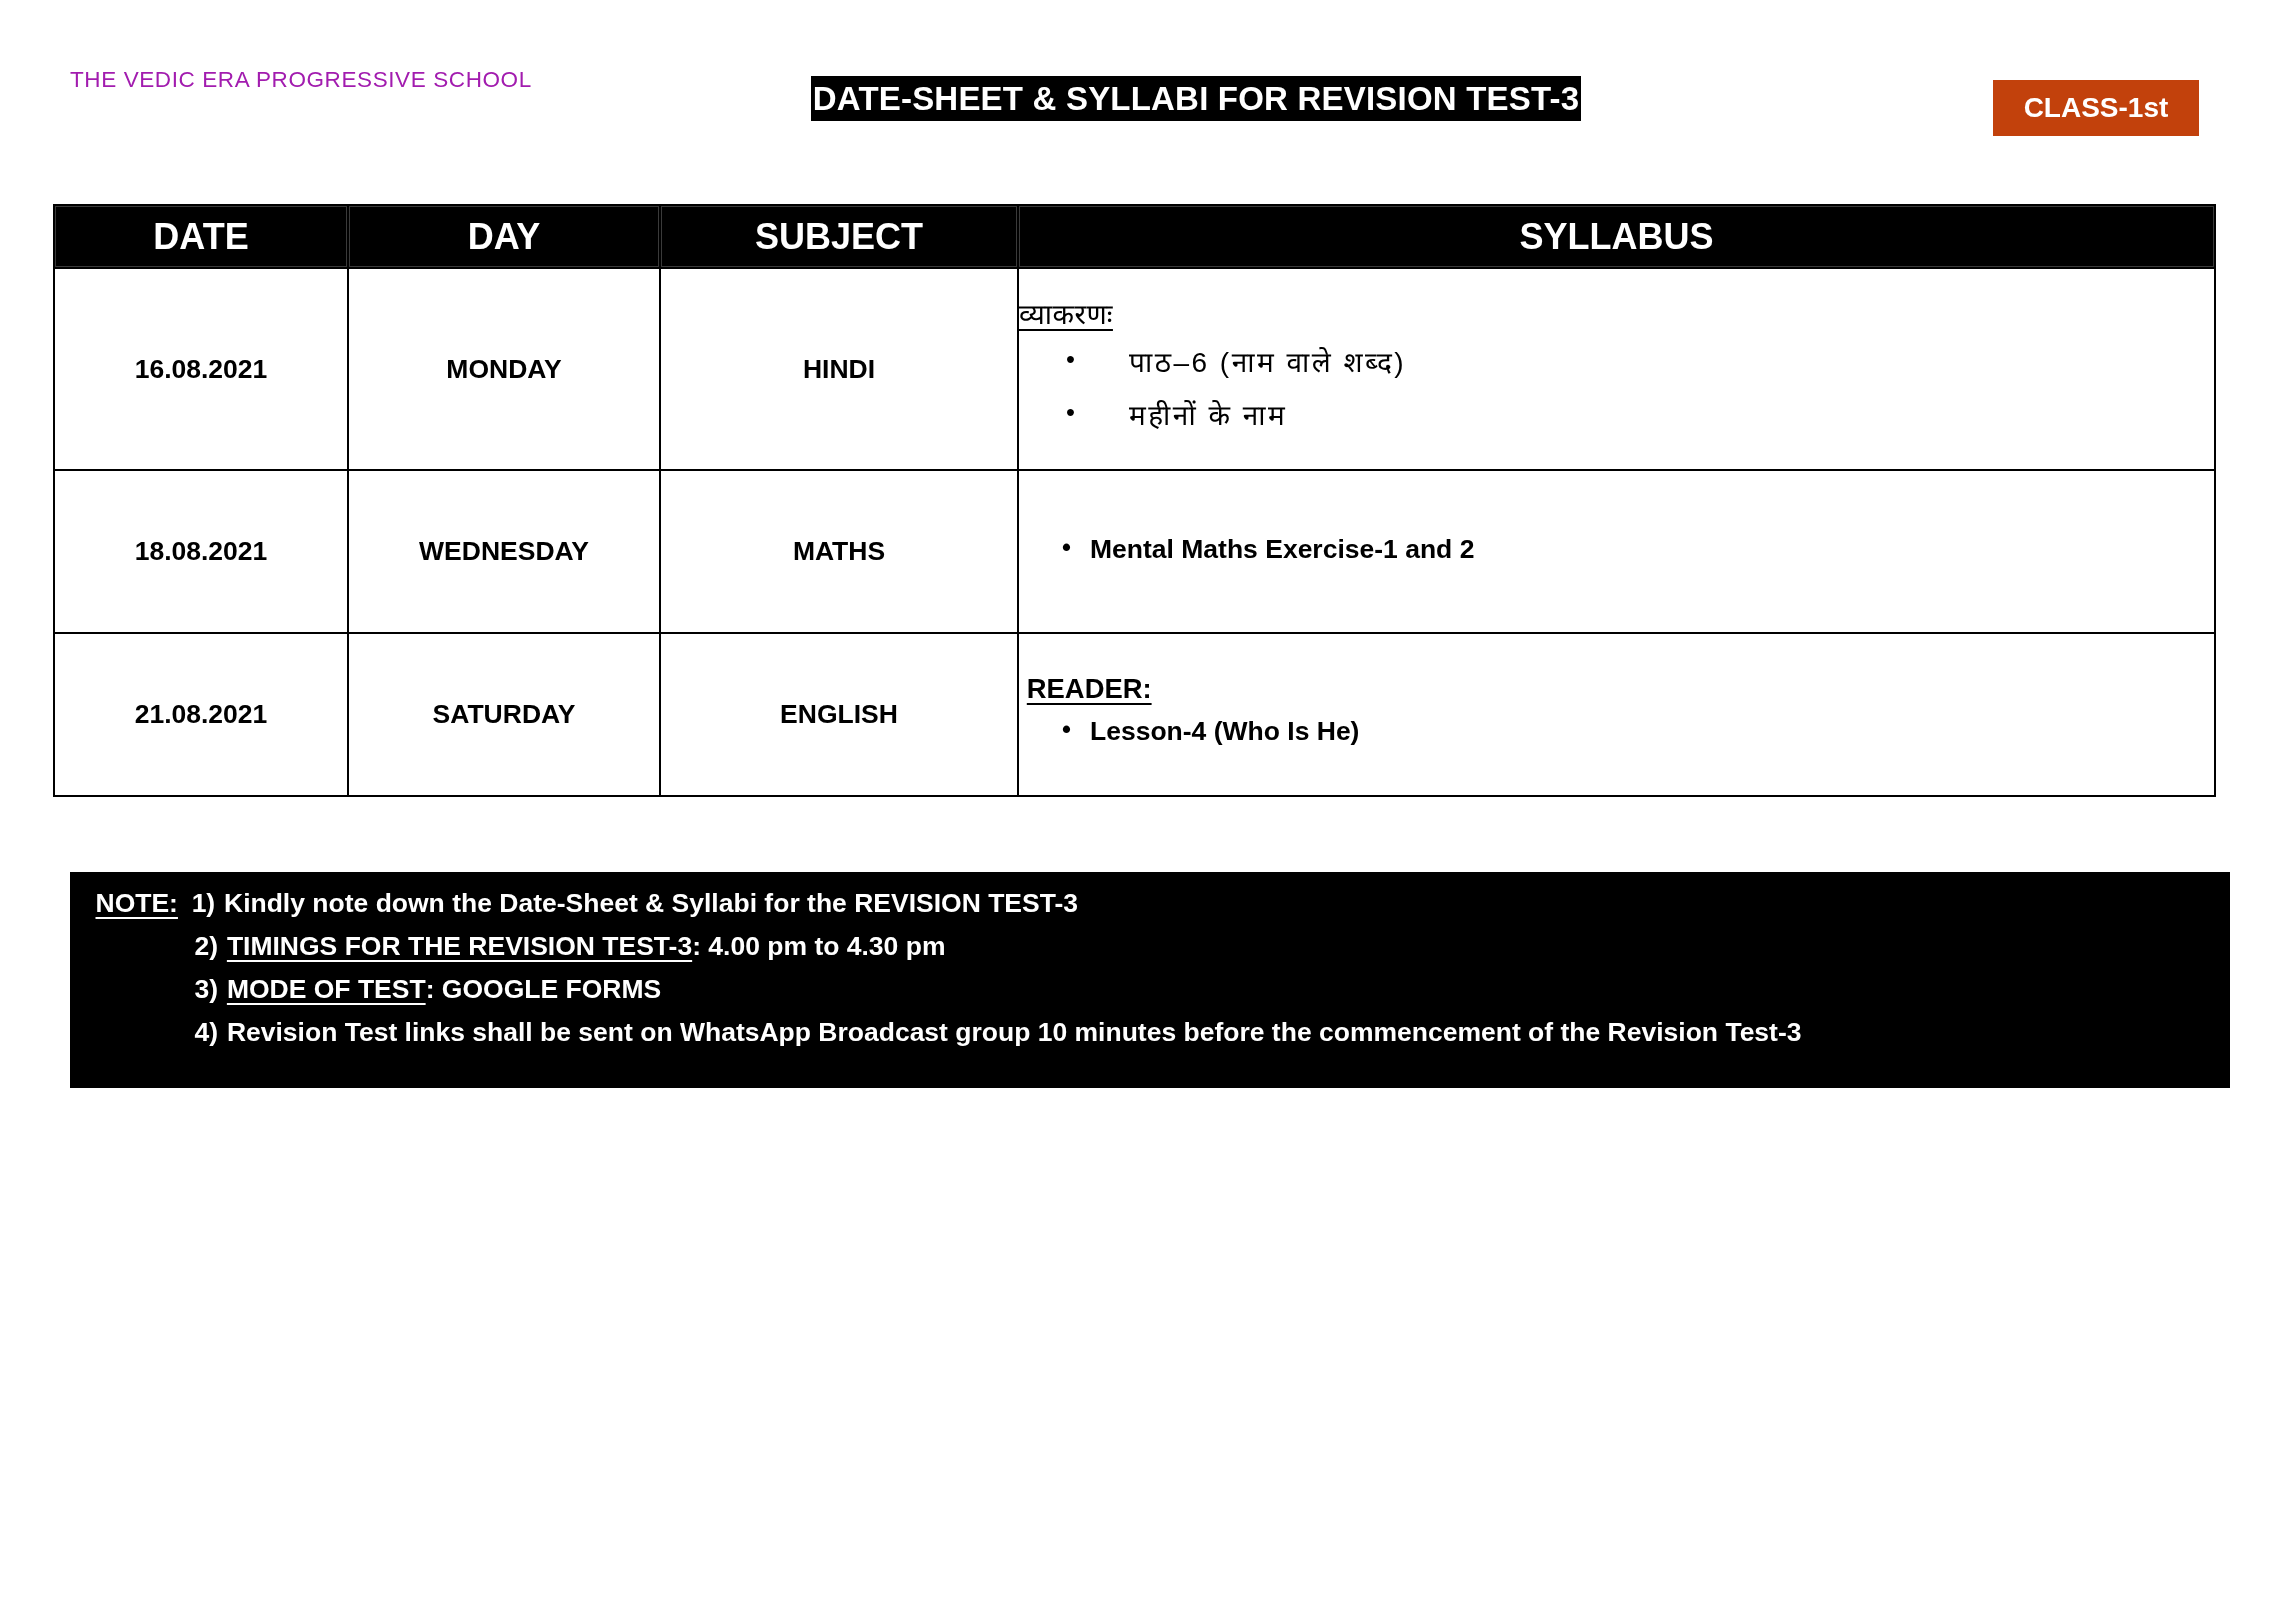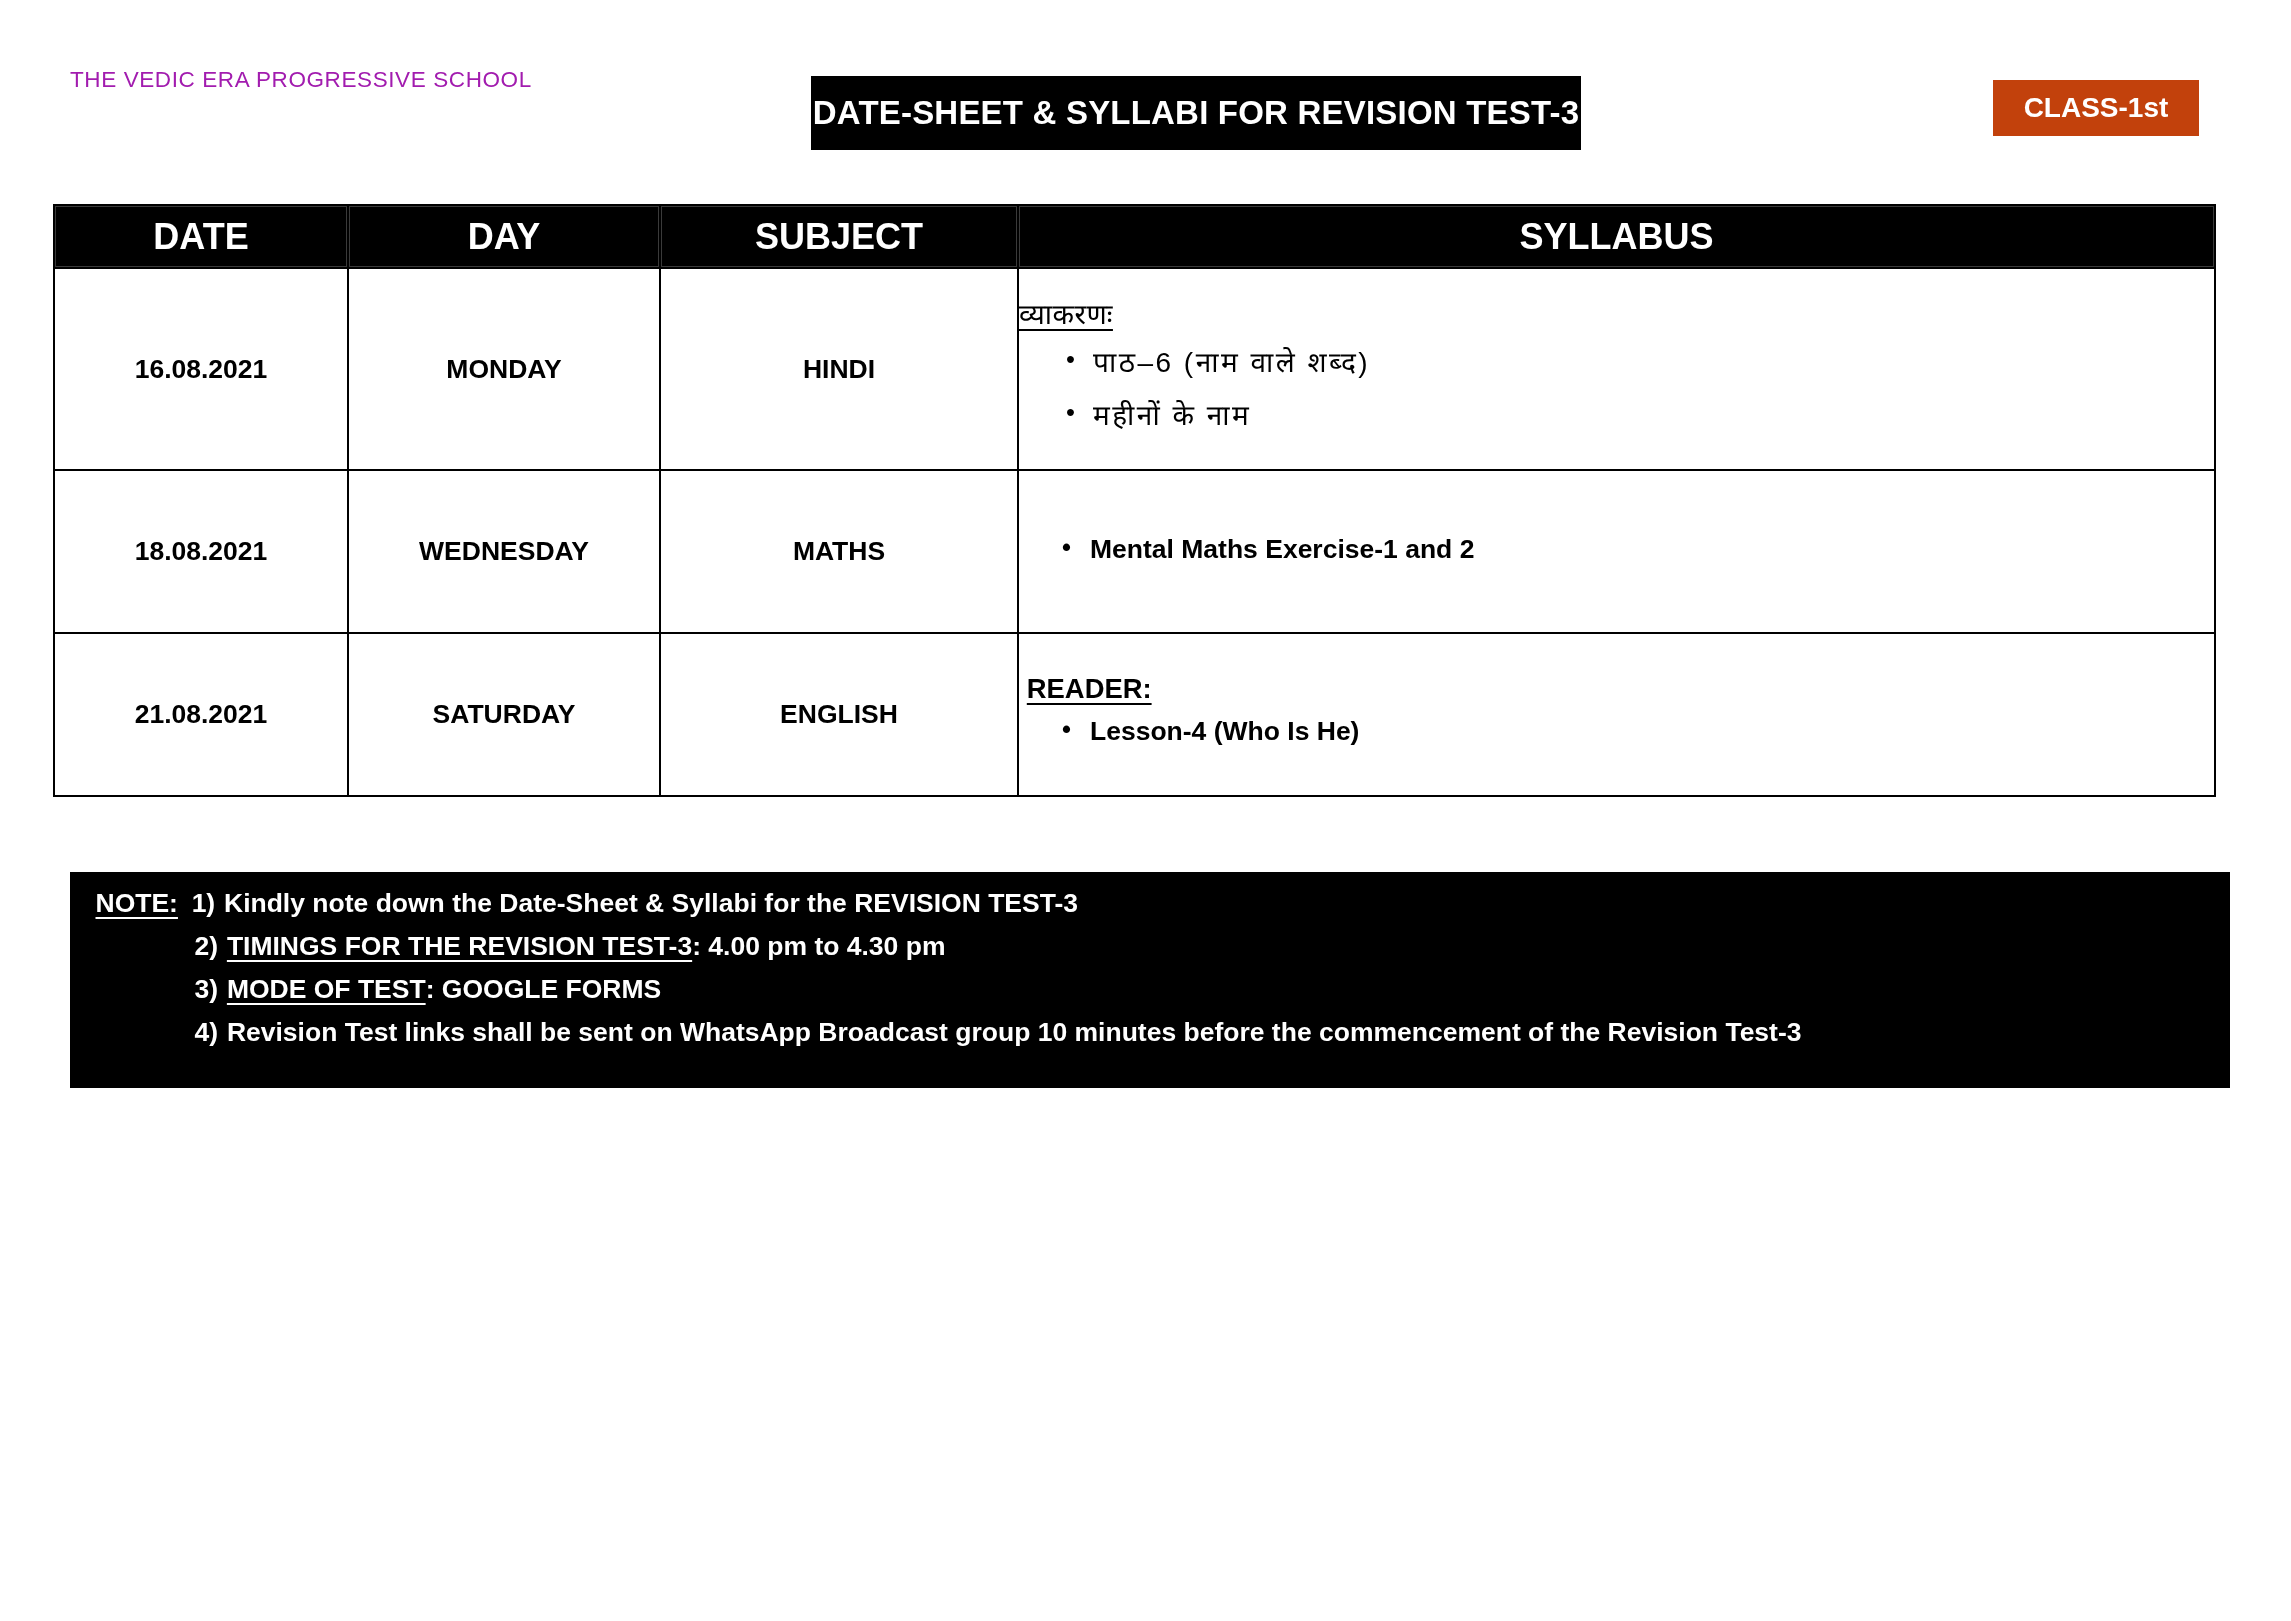--- a/index.html
+++ b/index.html
@@ -26,21 +26,21 @@
     letter-spacing: 0.6px;
     color: #a21caf;
     white-space: nowrap;
   }
 
   .title-banner {
     position: absolute;
     left: 811px;
     top: 76px;
     width: 770px;
-    height: 74px;
+    height: 45px;
     background: #000000;
     display: flex;
     align-items: center;
     justify-content: center;
   }
   .title-banner-text {
     color: #ffffff;
     font-size: 33px;
     font-weight: 700;
     letter-spacing: 0.2px;
@@ -134,21 +134,21 @@
     margin-left: 7.8px;
   }
 
   ul.syl-list {
     list-style: none;
     margin: 0;
     padding: 0;
   }
   ul.syl-list li {
     position: relative;
-    padding-left: 74px;
+    padding-left: 110px;
     margin: 0 0 3.9px 0;
     line-height: 1.55;
   }
   ul.syl-list li::before {
     content: "\2022";
     position: absolute;
     left: 47px;
     top: -1px;
     font-size: 25.5px;
   }

